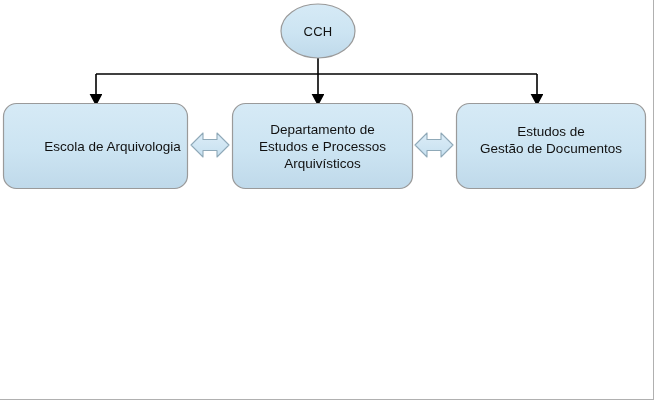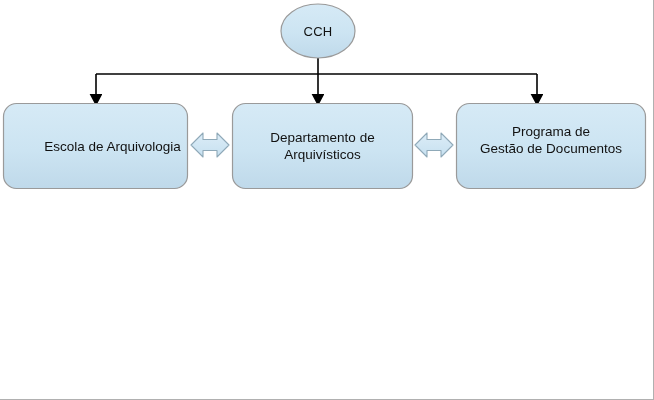--- a/index.html
+++ b/index.html
@@ -104,25 +104,26 @@
 
   <div class="node-text box-text" style="left:3px; top:103px; width:219px; height:86px;">
     <div>
       <span class="ln">Escola de Arquivologia</span>
     </div>
   </div>
 
   <div class="node-text box-text" style="left:232px; top:103px; width:181px; height:86px;">
     <div>
       <span class="ln">Departamento de</span>
+      <span class="ln">Estudos e Processos</span>
       <span class="ln">Arquivísticos</span>
     </div>
   </div>
 
   <div class="node-text box-text" style="left:456px; top:99px; width:190px; height:86px;">
     <div>
-      <span class="ln">Programa de</span>
+      <span class="ln">Estudos de</span>
       <span class="ln">Gestão de Documentos</span>
       <span class="clipped-line">Arquivísticos</span>
     </div>
   </div>
 
 </div>
 
 </body></html>

